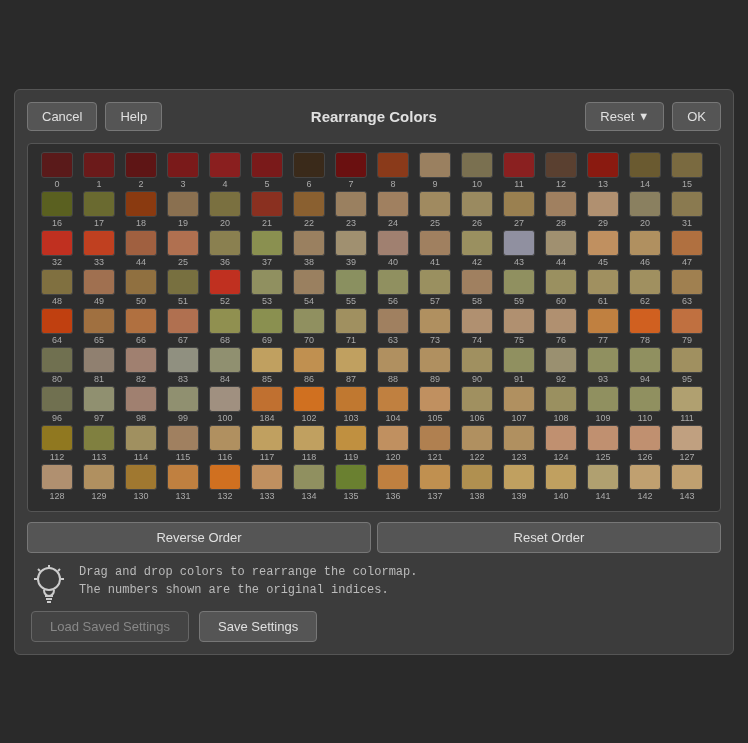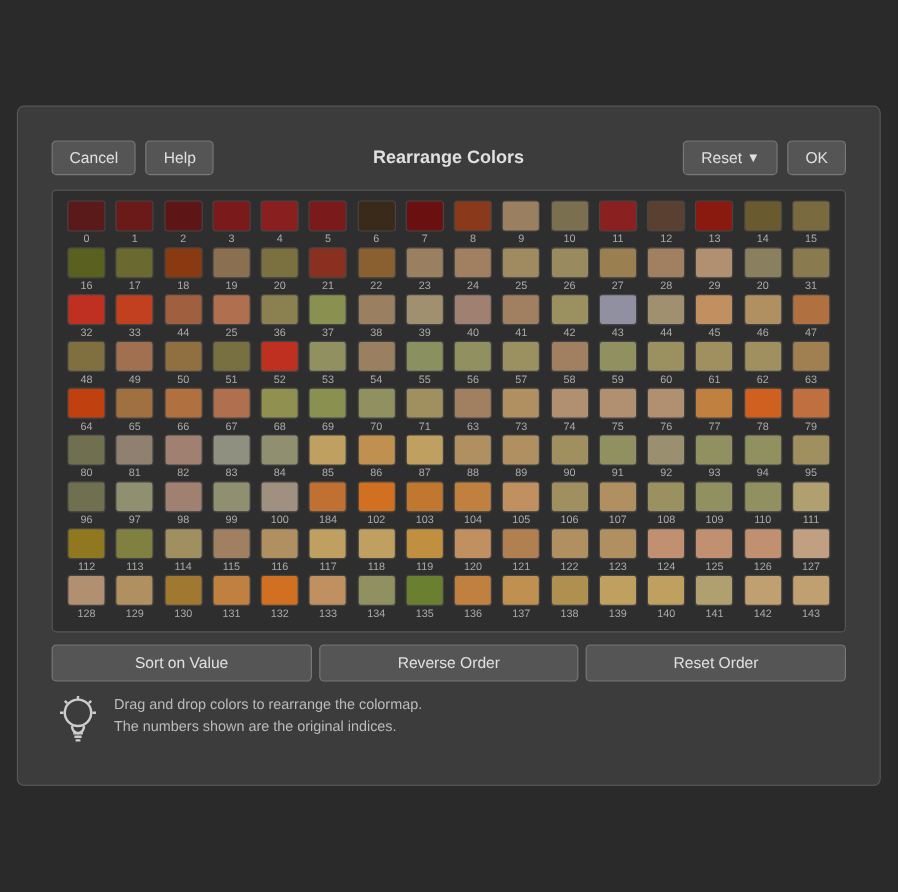--- a/index.html
+++ b/index.html
@@ -10,21 +10,21 @@
       align-items: center;
       width: 748px;
       height: 743px;
       font-family: Arial, sans-serif;
     }
     .dialog {
       background: #3c3c3c;
       border: 1px solid #555;
       border-radius: 6px;
       width: 720px;
-      padding: 28px;
+      padding: 12px;
     }
     .header {
       display: flex;
       align-items: center;
       margin-bottom: 12px;
     }
     .header-left {
       display: flex;
       gap: 8px;
     }
@@ -112,20 +112,21 @@
     .bulb-icon {
       width: 36px;
       height: 36px;
       color: #ccc;
       flex-shrink: 0;
     }
     .info-text {
       font-size: 12px;
       color: #bbb;
       line-height: 1.5;
+      font-family: Liberation Mono, monospace;
     }
     .bottom-buttons {
       display: flex;
       gap: 10px;
       padding: 0 4px;
     }
     .load-btn {
       background: #444;
       color: #888;
       border: 1px solid #666;
@@ -755,21 +756,20 @@
           <div class="color-index">142</div>
         </div>
         <div class="color-cell" draggable="true">
           <div class="color-swatch" style="background-color: rgb(192, 160, 112);"></div>
           <div class="color-index">143</div>
         </div>
       </div>
     </div>
 
   <div class="sort-buttons">
-    <button class="sort-btn">Sort on Value</button>
     <button class="sort-btn">Reverse Order</button>
     <button class="sort-btn">Reset Order</button>
   </div>
 
   <div class="info-row">
     <div class="bulb-icon">
       <svg viewBox="0 0 36 46" fill="none" xmlns="http://www.w3.org/2000/svg">
         <circle cx="18" cy="16" r="11" stroke="#ccc" stroke-width="2" fill="none"></circle>
         <path d="M13 27 Q13 32 18 33 Q23 32 23 27" stroke="#ccc" stroke-width="2" fill="none"></path>
         <line x1="14" y1="33" x2="22" y2="33" stroke="#ccc" stroke-width="2"></line>
@@ -781,13 +781,17 @@
         <line x1="6" y1="16" x2="3" y2="16" stroke="#ccc" stroke-width="2"></line>
         <line x1="30" y1="16" x2="33" y2="16" stroke="#ccc" stroke-width="2"></line>
       </svg>
     </div>
     <div class="info-text">
       <div>Drag and drop colors to rearrange the colormap.</div>
       <div>The numbers shown are the original indices.</div>
     </div>
   </div>
 
+  <div class="bottom-buttons">
+    <button class="load-btn">Load Saved Settings</button>
+    <button class="save-btn">Save Settings</button>
+  </div>
 </div>
 
 </body></html>

